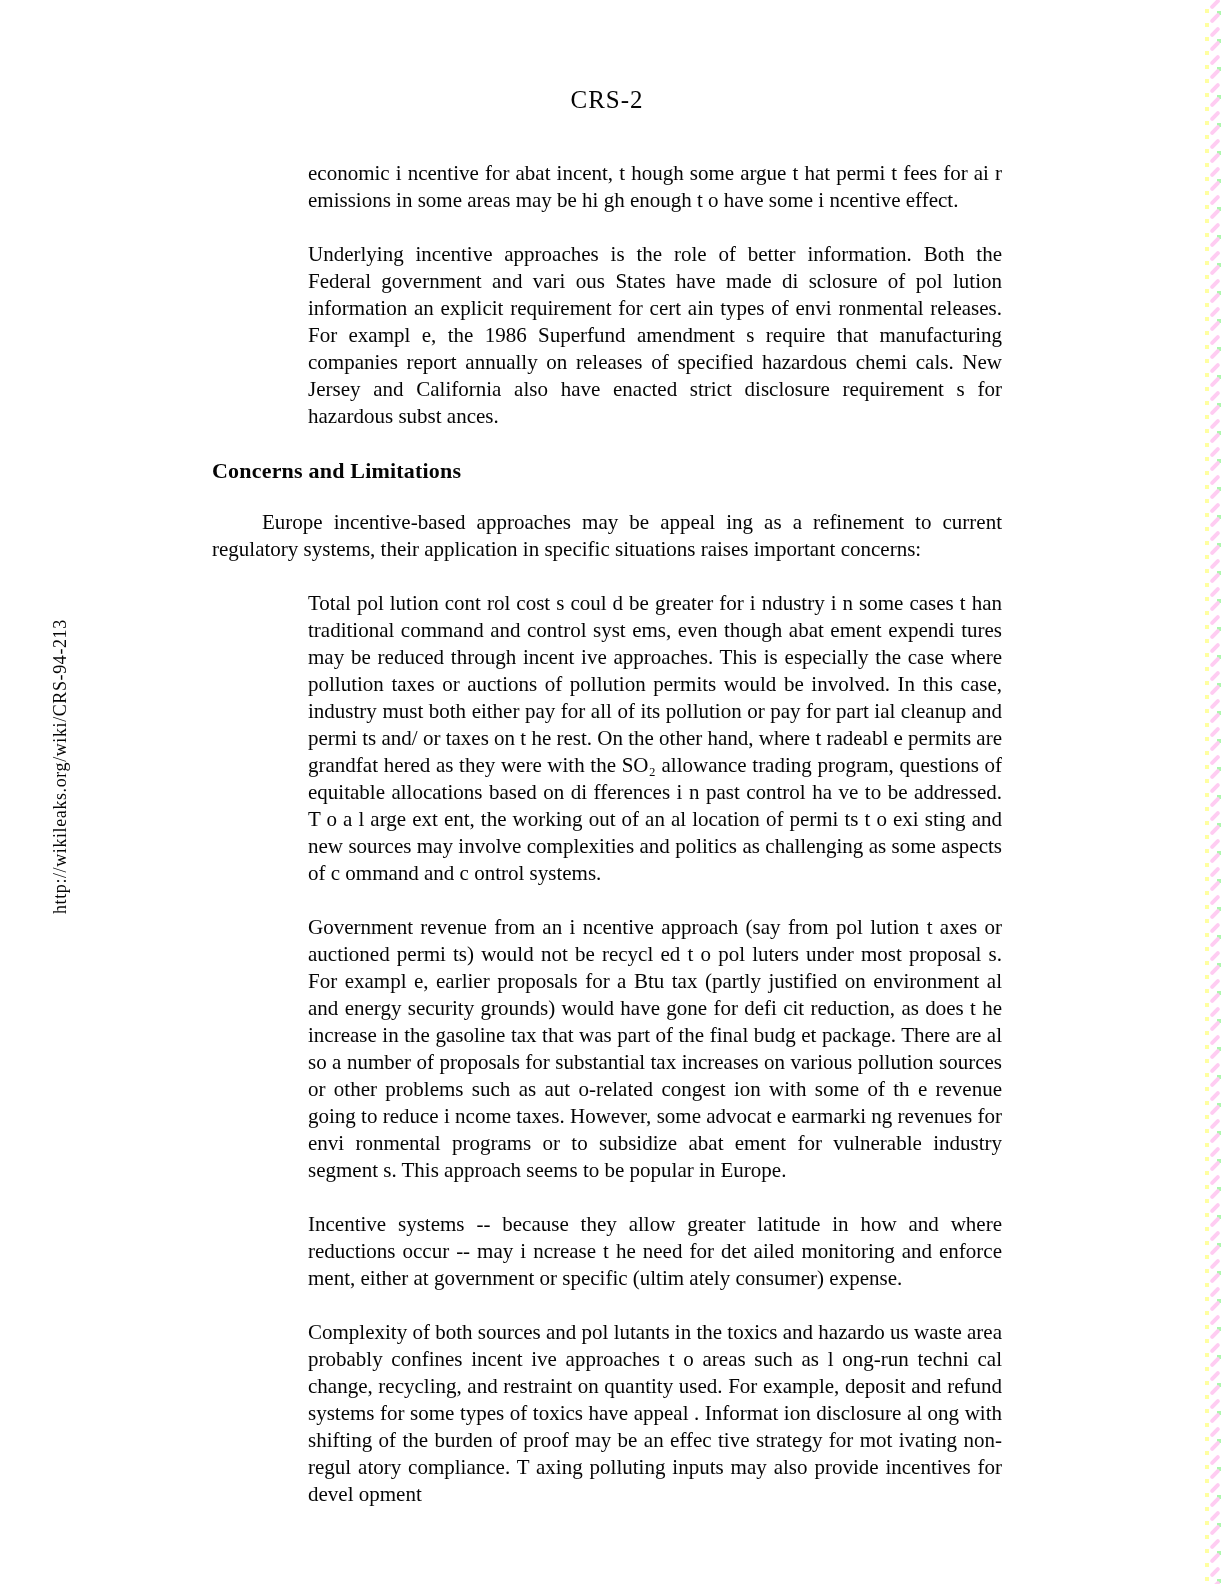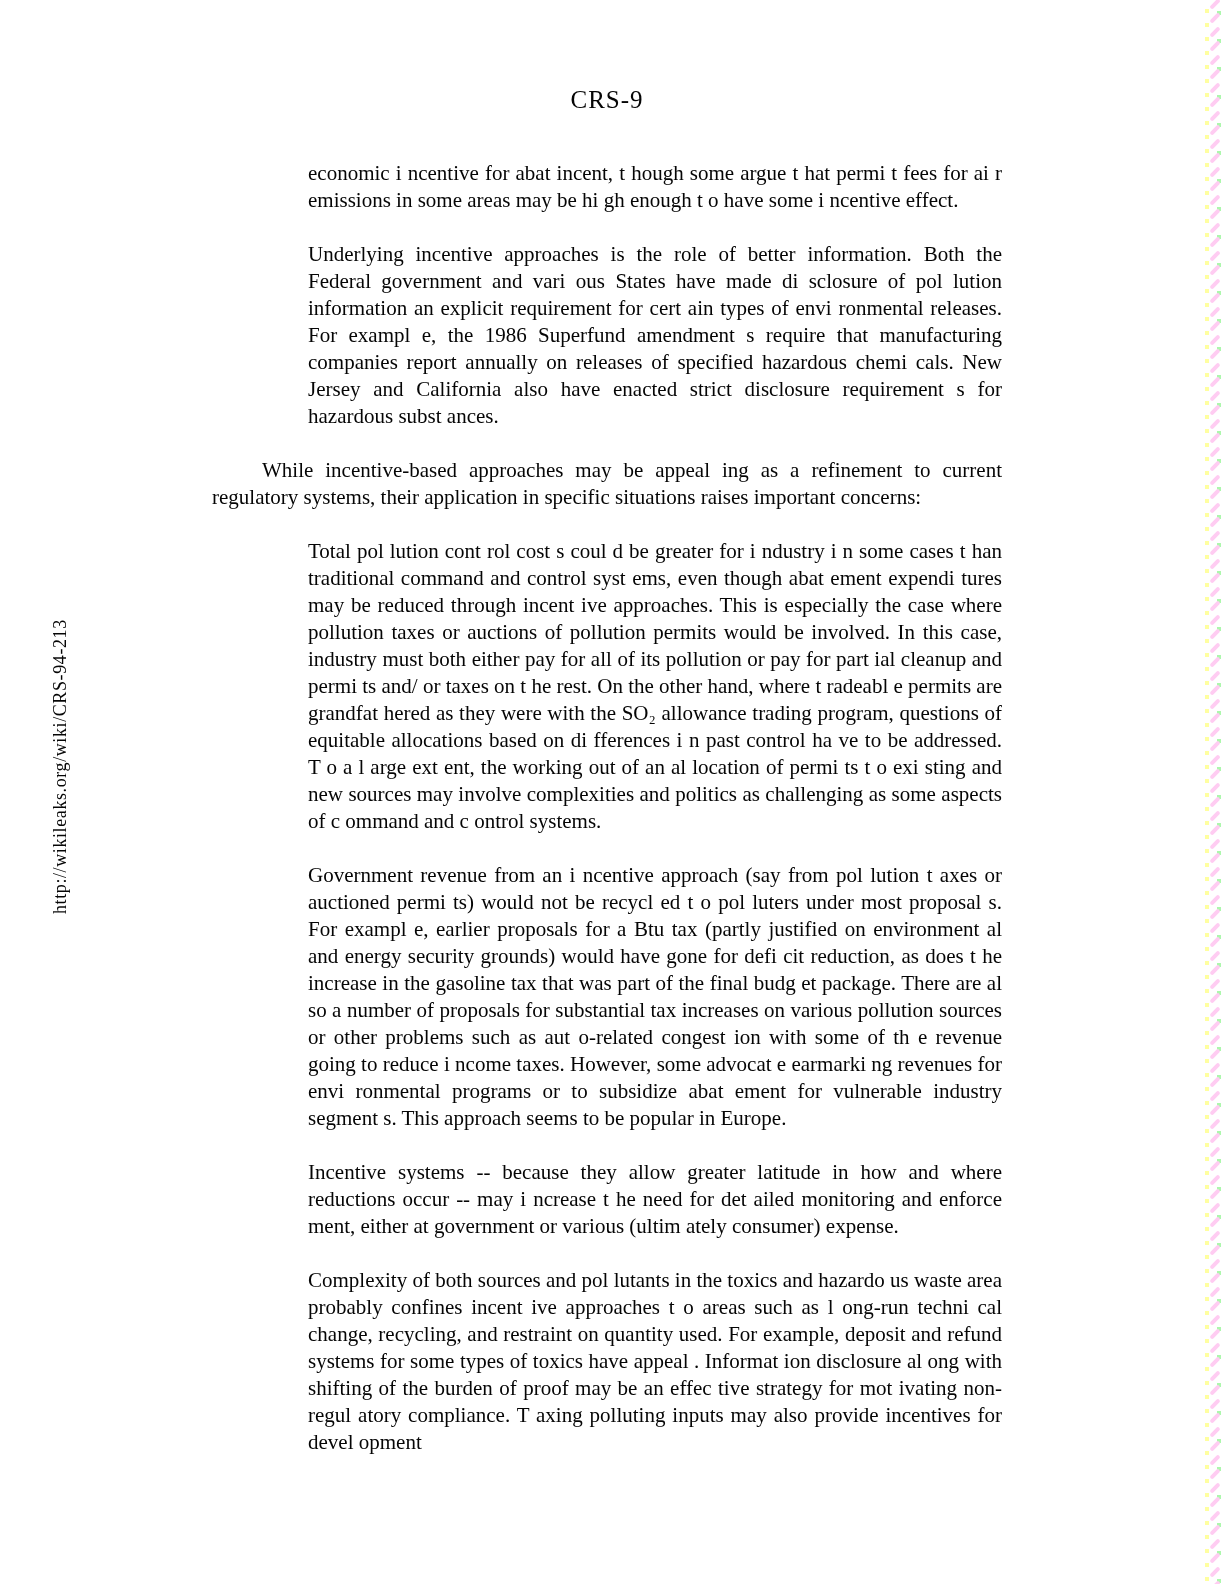--- a/index.html
+++ b/index.html
@@ -369,30 +369,31 @@
       <i class="sq" style="top: 1549px; right: 15px; background: rgb(255, 255, 160);"></i>
       <i class="sq" style="top: 1551px; right: 3px; background: rgb(173, 247, 173);"></i>
       <i class="dash" style="top: 1556px; background: rgb(255, 204, 242);"></i>
       <i class="sq" style="top: 1563px; right: 15px; background: rgb(255, 255, 160);"></i>
       <i class="dash" style="top: 1570px; background: rgb(255, 204, 242);"></i>
       <i class="sq" style="top: 1577px; right: 15px; background: rgb(255, 255, 160);"></i>
       <i class="sq" style="top: 1579px; right: 3px; background: rgb(173, 247, 173);"></i>
       <i class="dash" style="top: 1584px; background: rgb(255, 204, 242);"></i>
     </div>
 
-  <div class="page-header">CRS-9</div>
+  <div class="page-header">CRS-2</div>
 
   <div class="vertical-url">http://wikileaks.org/wiki/CRS-94-213</div>
 
   <div class="content">
     <p class="indented">economic i ncentive for abat incent, t hough some argue t hat permi t fees for ai r emissions in some areas may be hi gh enough t o have some i ncentive effect.</p>
     <p class="indented">Underlying incentive approaches is the role of better information.  Both the Federal government and vari ous States have made di sclosure of pol lution information an explicit requirement for cert ain types of envi ronmental releases.  For exampl e, the 1986 Superfund amendment s require that manufacturing companies report annually on releases of specified hazardous chemi cals.  New Jersey and California also have enacted strict disclosure requirement s for hazardous subst ances.</p>
 
-
-    <p class="lead">While incentive-based approaches may be appeal ing as a refinement to current regulatory systems, their application in specific situations raises important concerns:</p>
+    <h2>Concerns and Limitations</h2>
+
+    <p class="lead">Europe incentive-based approaches may be appeal ing as a refinement to current regulatory systems, their application in specific situations raises important concerns:</p>
 
     <p class="indented">Total pol lution cont rol cost s coul d be greater for i ndustry i n some cases t han traditional command and control syst ems, even though abat ement expendi tures may be reduced through incent ive approaches.  This is especially the case where pollution taxes or auctions of pollution permits would be involved.  In this case, industry must both either pay for all of its pollution or pay for part ial cleanup and permi ts and/ or taxes on t he rest.  On the other hand, where t radeabl e permits are grandfat hered as they were with the SO₂ allowance trading program, questions of equitable allocations based on di fferences i n past control ha ve to be addressed.  T o a l arge ext ent, the working out of an al location of permi ts t o exi sting and new sources may involve complexities and politics as challenging as some aspects of c ommand and c ontrol systems.</p>
     <p class="indented">Government revenue from an i ncentive approach (say from pol lution t axes or auctioned permi ts) would not be recycl ed t o pol luters under most proposal s.  For exampl e, earlier proposals for a Btu tax (partly justified on environment al and energy security grounds) would have gone for defi cit reduction, as does t he increase in the gasoline tax that was part of the final budg et package.  There are al so a number of proposals for substantial tax increases on various pollution sources or other problems such as aut o-related congest ion with some of th e revenue going to reduce i ncome taxes.  However, some advocat e earmarki ng revenues for envi ronmental programs or to subsidize abat ement for vulnerable industry segment s.  This approach seems to be popular in Europe.</p>
-    <p class="indented">Incentive systems -- because they allow greater latitude in how and where reductions occur -- may i ncrease t he need for det ailed monitoring and enforce ment, either at government or various (ultim ately consumer) expense.</p>
+    <p class="indented">Incentive systems -- because they allow greater latitude in how and where reductions occur -- may i ncrease t he need for det ailed monitoring and enforce ment, either at government or specific (ultim ately consumer) expense.</p>
     <p class="indented">Complexity of both sources and pol lutants in the toxics and hazardo us waste area probably confines incent ive approaches t o areas such as l ong-run techni cal change, recycling,  and restraint on quantity used.   For example, deposit and refund systems for some types of toxics have appeal . Informat ion disclosure al ong with shifting of the burden of proof may be an effec    tive strategy for mot ivating non-regul atory compliance.  T axing polluting inputs may also provide incentives for devel opment</p>
   </div>
 
 </div>
 
 </body></html>

